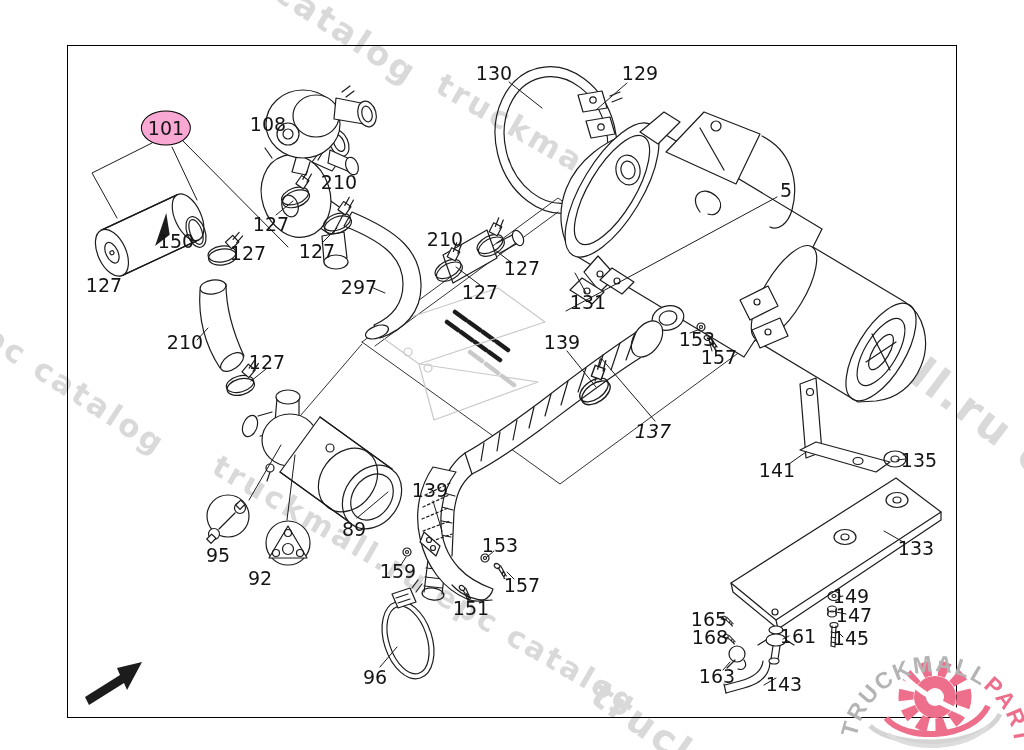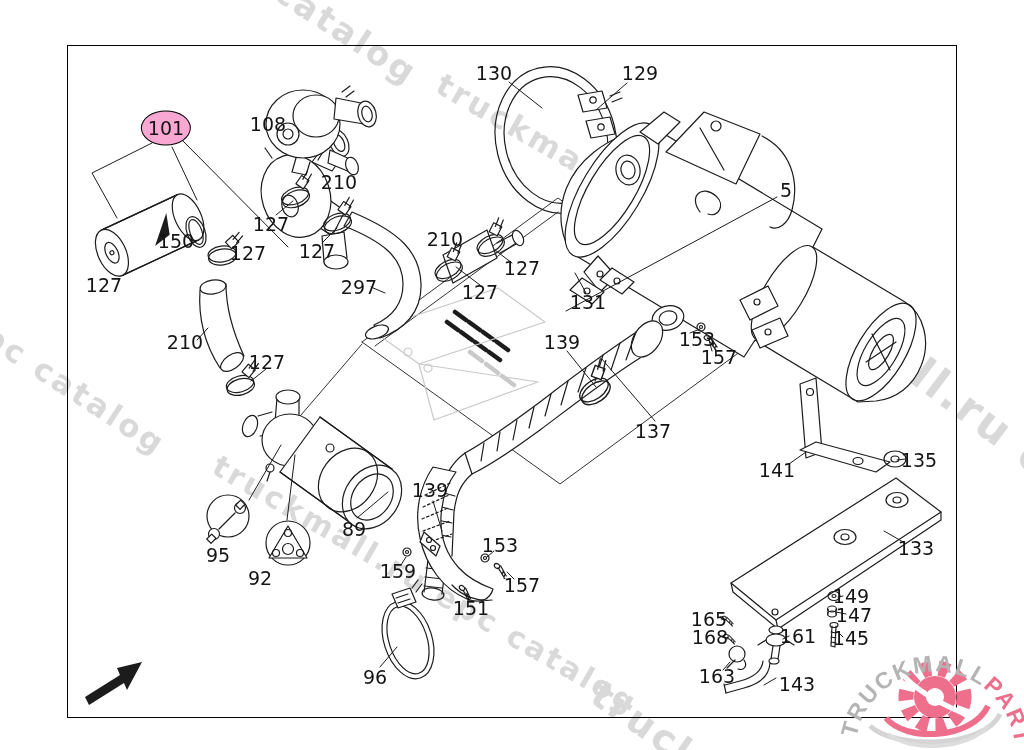--- a/index.html
+++ b/index.html
@@ -343,41 +343,41 @@
       <span class="lbl" style="left: 522px; top: 268px;">127</span>
       <span class="lbl" style="left: 480px; top: 292px;">127</span>
       <span class="lbl" style="left: 359px; top: 287px;">297</span>
       <span class="lbl" style="left: 786px; top: 190px;">5</span>
       <span class="lbl" style="left: 588px; top: 302px;">131</span>
       <span class="lbl" style="left: 185px; top: 342px;">210</span>
       <span class="lbl" style="left: 267px; top: 362px;">127</span>
       <span class="lbl" style="left: 562px; top: 342px;">139</span>
       <span class="lbl" style="left: 697px; top: 339px;">153</span>
       <span class="lbl" style="left: 719px; top: 357px;">157</span>
-      <span class="lbl" style="left: 653px; top: 431px;">137</span>
+      <span class="lbl" style="left: 653px; top: 431px; font-style: italic;">137</span>
       <span class="lbl" style="left: 777px; top: 470px;">141</span>
       <span class="lbl" style="left: 919px; top: 460px;">135</span>
       <span class="lbl" style="left: 218px; top: 555px;">95</span>
       <span class="lbl" style="left: 260px; top: 578px;">92</span>
       <span class="lbl" style="left: 354px; top: 529px;">89</span>
       <span class="lbl" style="left: 430px; top: 490px;">139</span>
       <span class="lbl" style="left: 398px; top: 571px;">159</span>
       <span class="lbl" style="left: 500px; top: 545px;">153</span>
       <span class="lbl" style="left: 522px; top: 585px;">157</span>
       <span class="lbl" style="left: 471px; top: 608px;">151</span>
       <span class="lbl" style="left: 375px; top: 677px;">96</span>
       <span class="lbl" style="left: 916px; top: 548px;">133</span>
       <span class="lbl" style="left: 851px; top: 596px;">149</span>
       <span class="lbl" style="left: 854px; top: 615px;">147</span>
       <span class="lbl" style="left: 851px; top: 638px;">145</span>
       <span class="lbl" style="left: 709px; top: 619px;">165</span>
       <span class="lbl" style="left: 710px; top: 637px;">168</span>
       <span class="lbl" style="left: 798px; top: 636px;">161</span>
       <span class="lbl" style="left: 717px; top: 676px;">163</span>
-      <span class="lbl" style="left: 784px; top: 684px; margin-left: 13px;">143</span>
+      <span class="lbl" style="left: 784px; top: 684px;">143</span>
     </div>
 
   <div class="frame"></div>
 
   <svg class="logo" width="224" height="150" viewBox="0 0 224 150">
     <defs>
         <path id="logoArc" d="M56,140 A80,80 0 0 1 214,138" fill="none"></path>
       </defs>
     <g>
       <path d="M70,126 C95,150 185,148 200,114" stroke="#d4d4d4" stroke-width="5" fill="none"></path>

